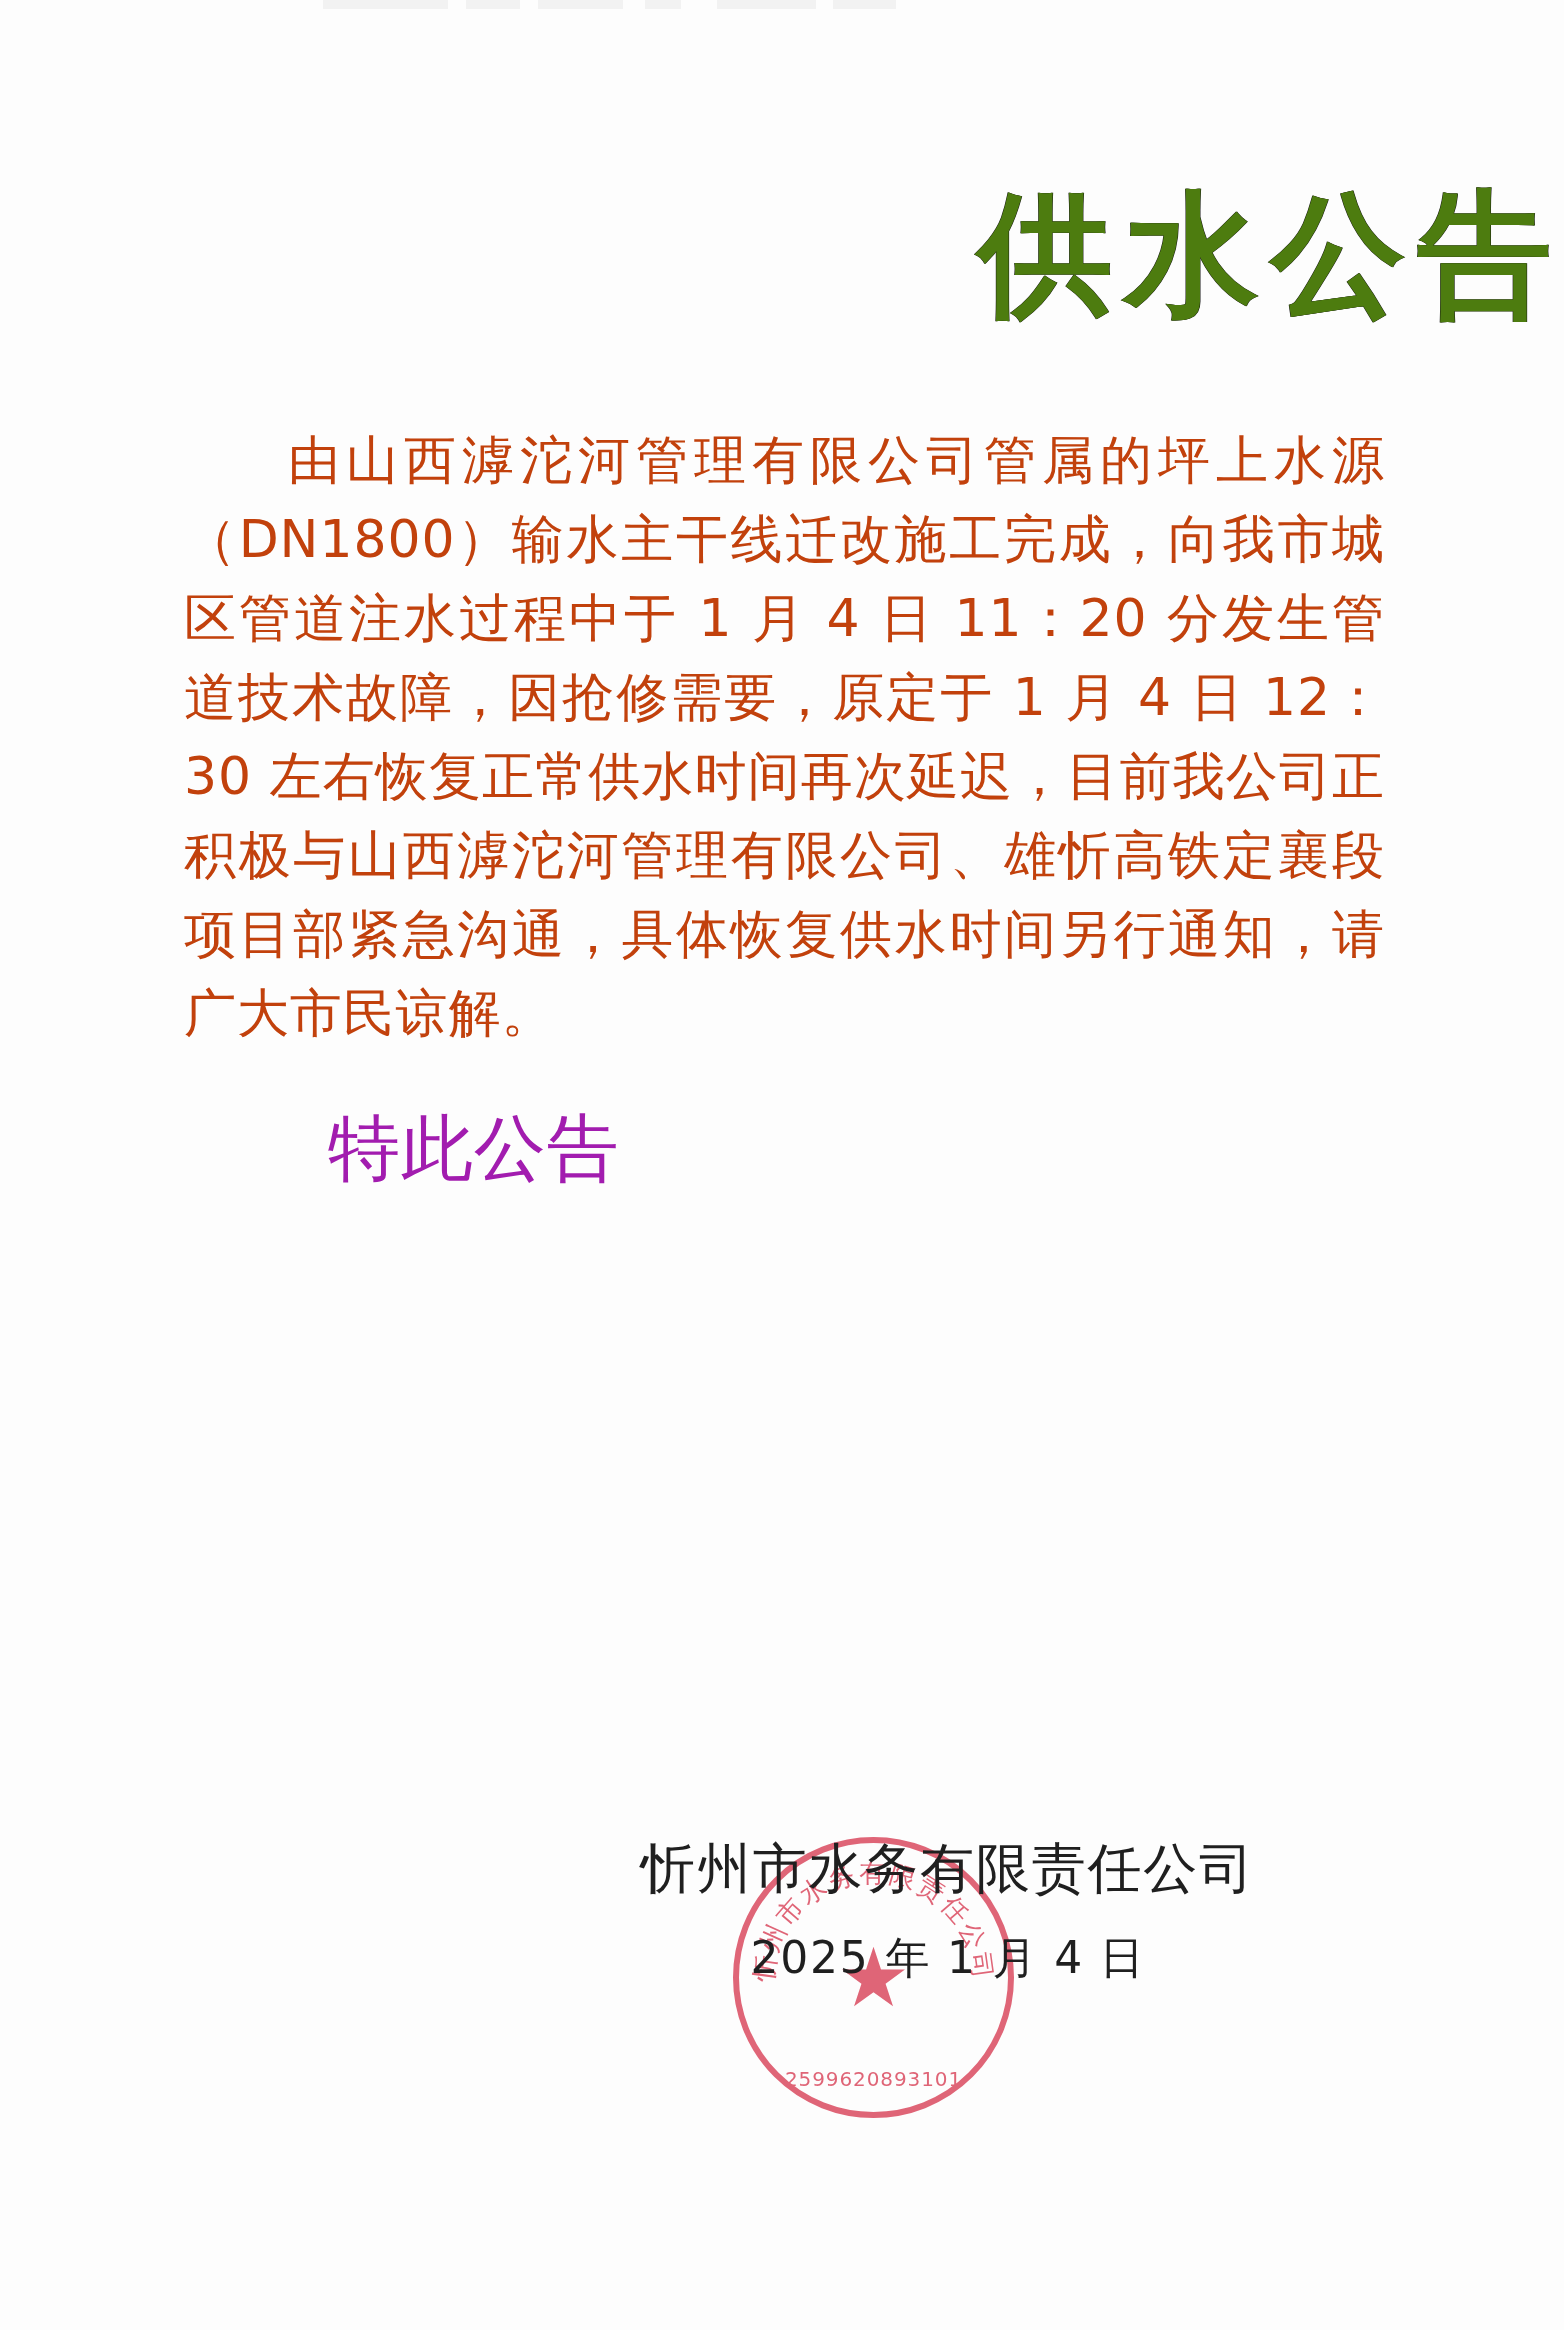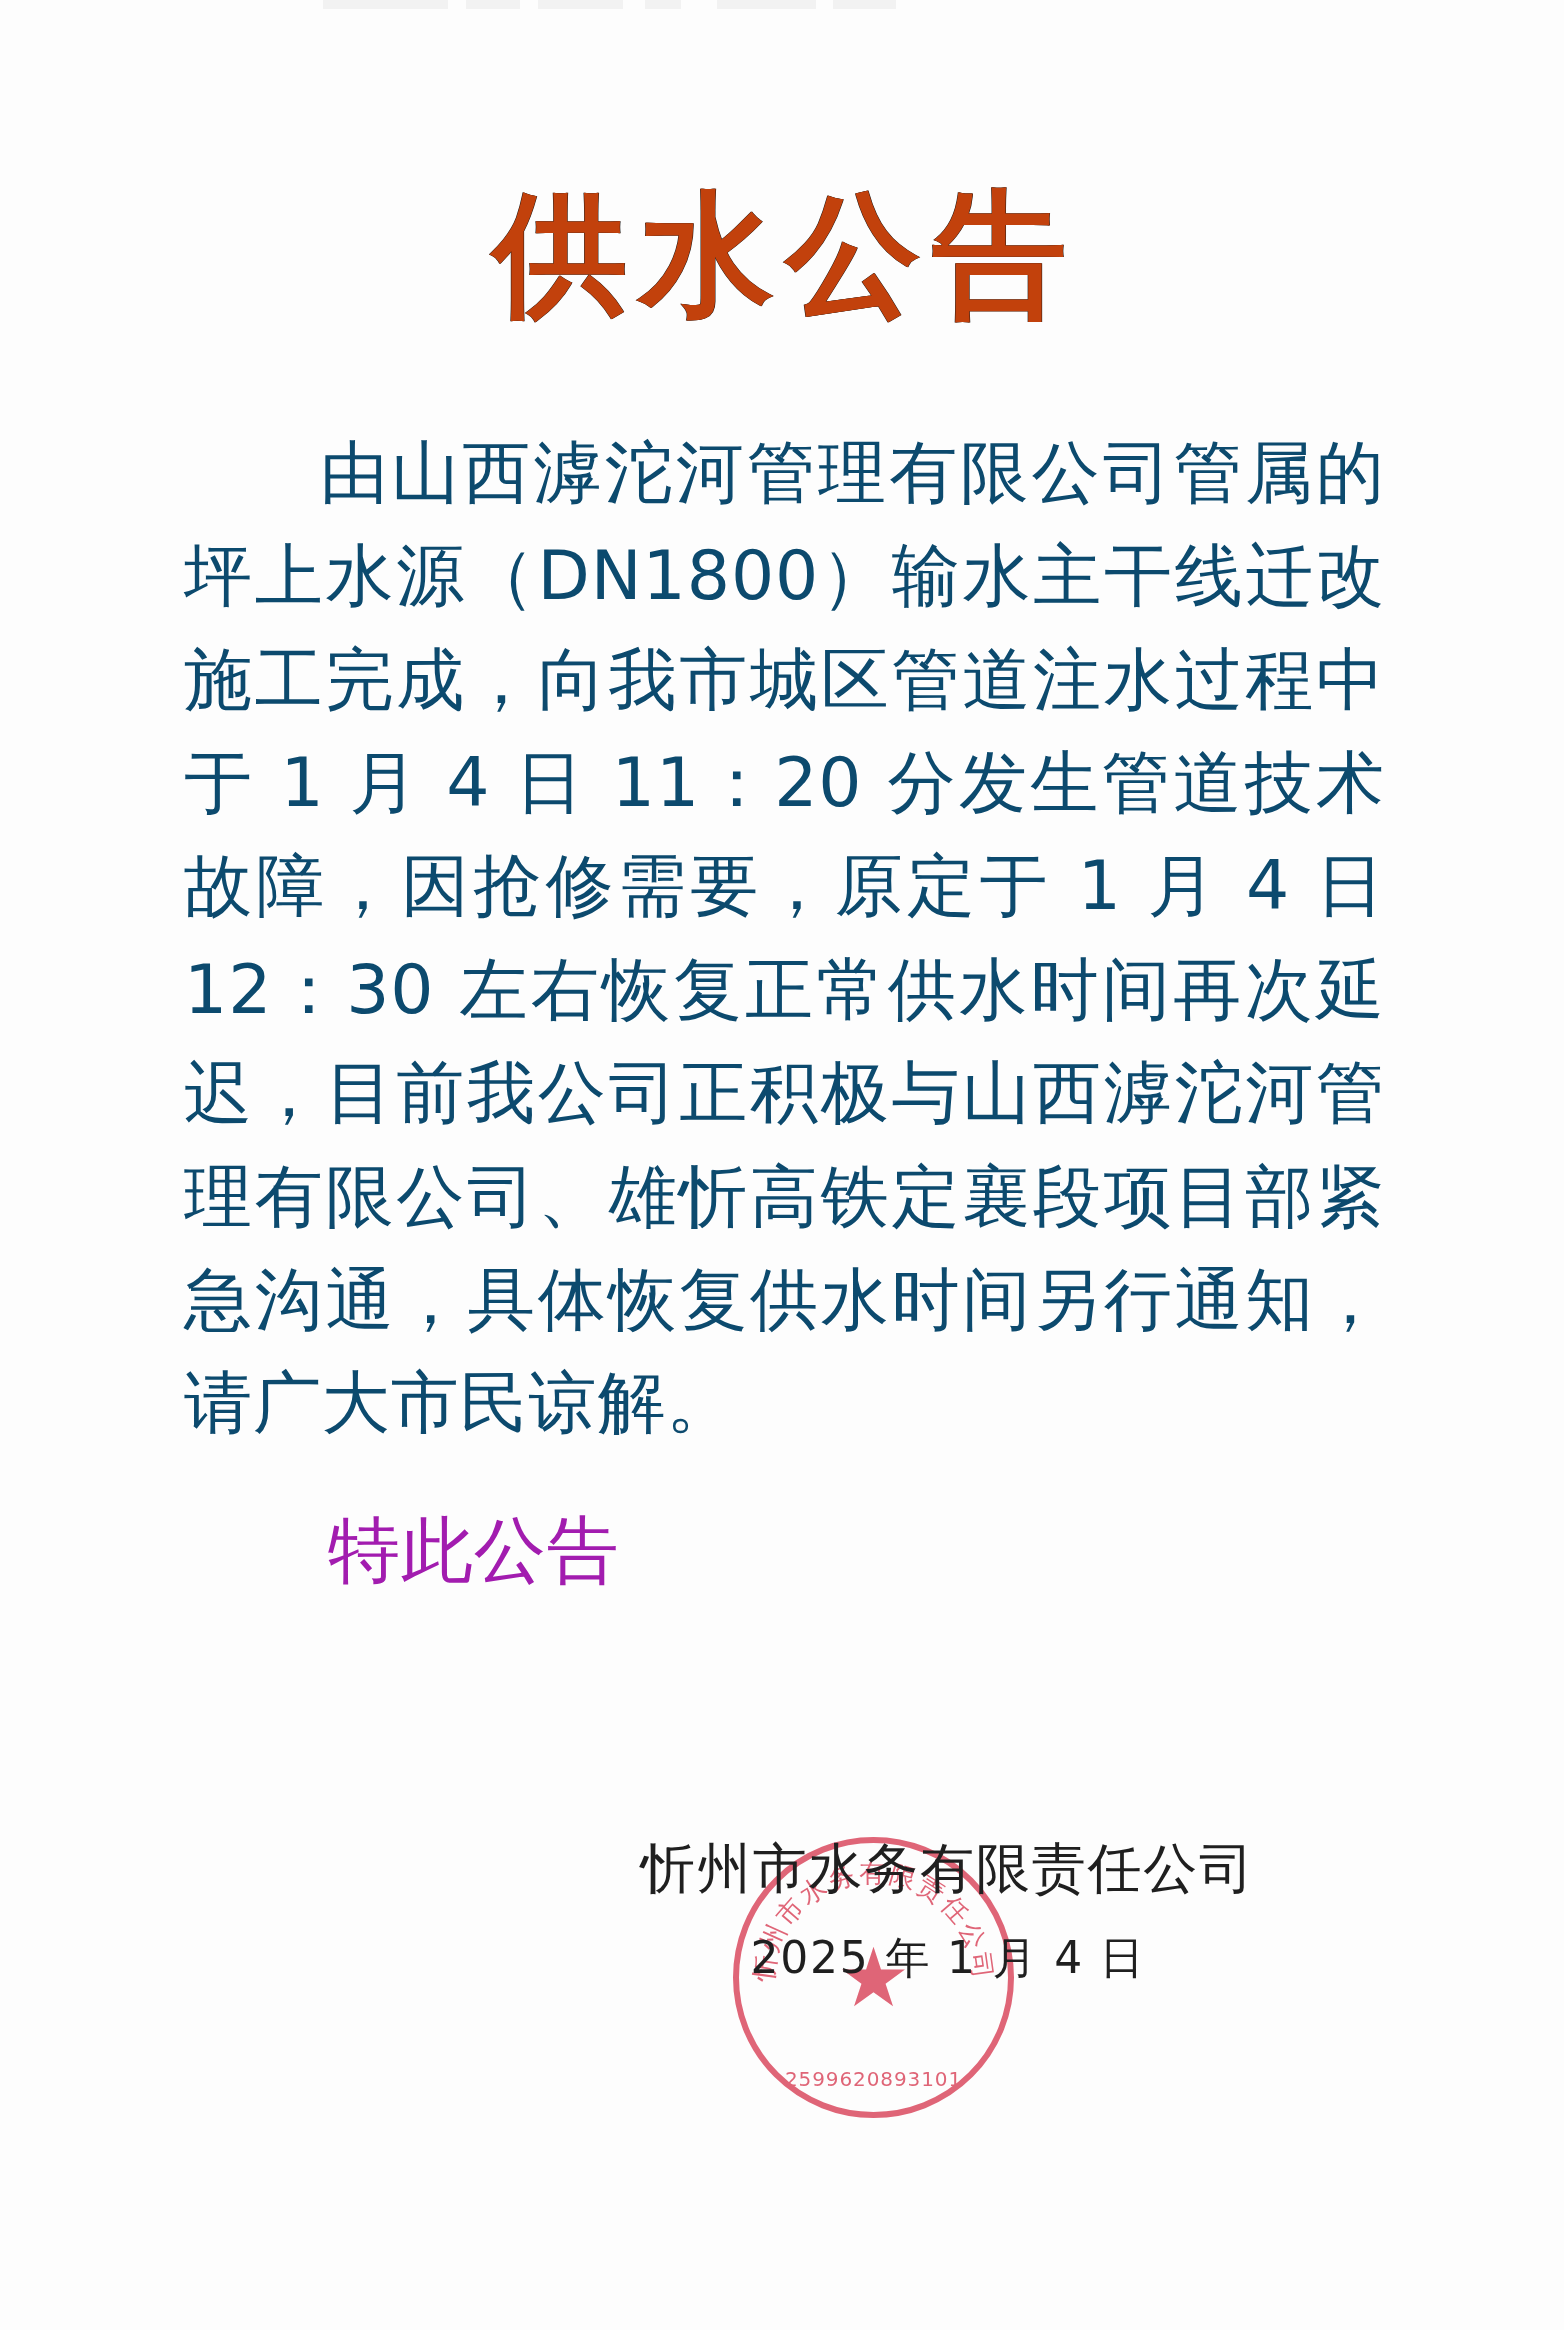--- a/index.html
+++ b/index.html
@@ -38,39 +38,39 @@
   .scan-artifact.a6 { left: 833px;  width: 63px;  }
 
   .doc {
     position: absolute;
     left: 0;
     right: 0;
     top: 0;
   }
 
   .title {
-    text-align: center;
+    text-align: right;
     font-weight: 700;
     font-size: 134px;
     letter-spacing: 12.5px;
     line-height: 1;
     margin-top: 188px;
-    color: #c2410c;
+    color: #4d7c0f;
     text-shadow: 0.5px 0 0 #151515, -0.5px 0 0 #151515;
     padding-left: 8px;
   }
 
   .body-text {
     margin: 99px 179px 0 184px;
-    font-size: 68px;
+    font-size: 52px;
     line-height: 1.52;
     letter-spacing: 0.9px;
     text-align: justify;
     text-justify: inter-ideograph;
-    color: #0c4a6e;
+    color: #c2410c;
   }
   .body-text p {
     margin: 0;
     text-indent: 2em;
   }
 
   .closing {
     margin: 41px 184px 0 184px;
     font-size: 72px;
     line-height: 1.52;

